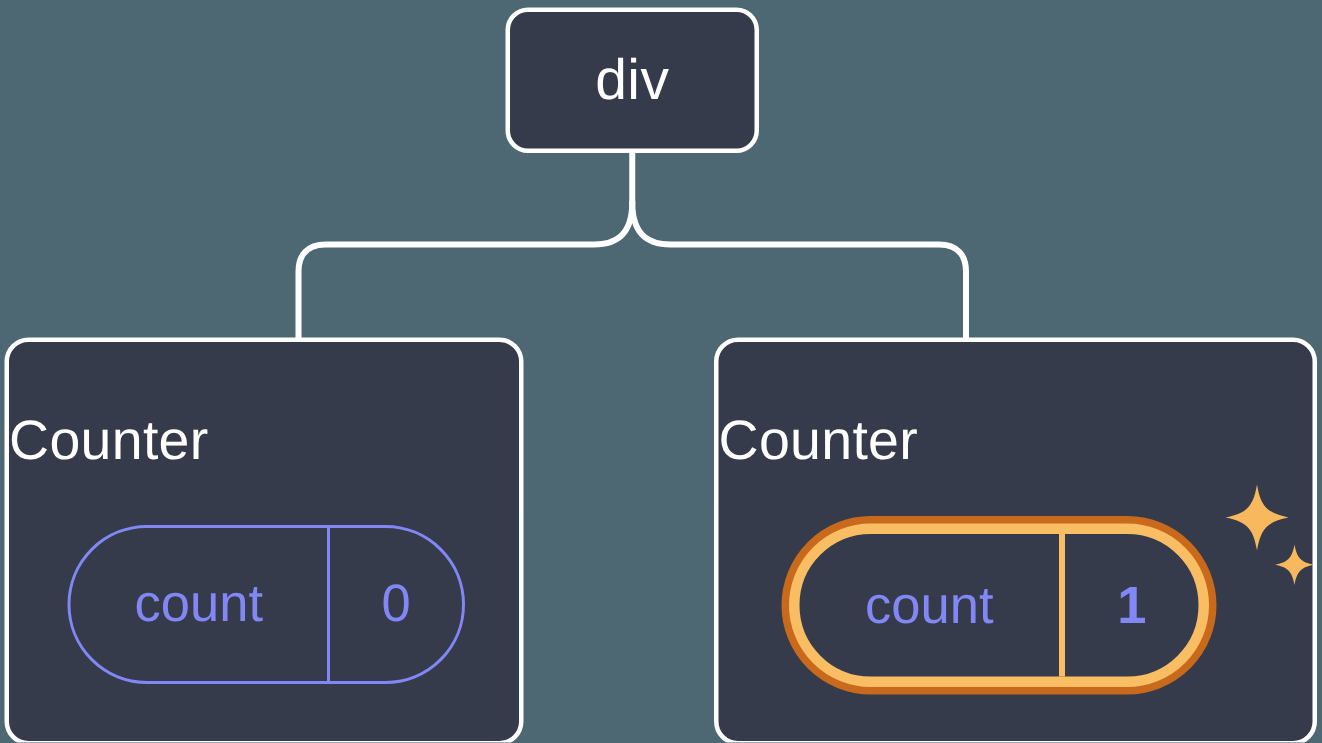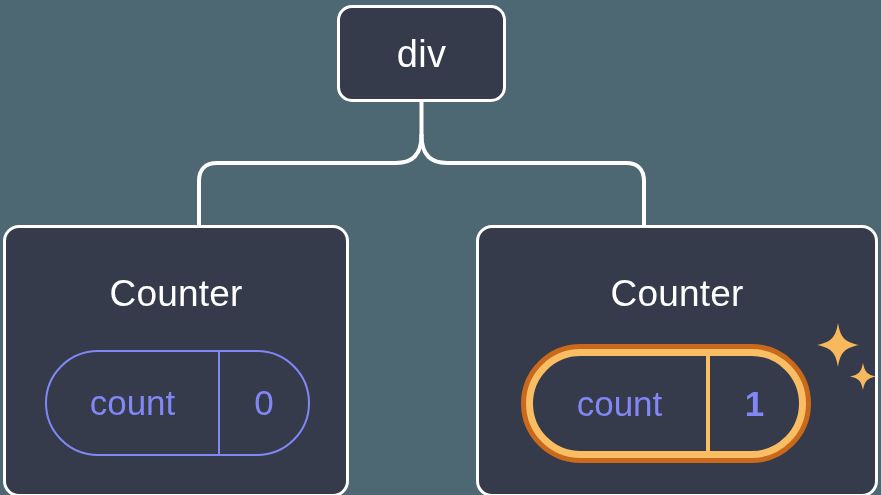--- a/index.html
+++ b/index.html
@@ -68,21 +68,20 @@
   #node-counter-right {
     left: 476px;
     width: 402px;
   }
 
   .child-title {
     position: absolute;
     left: 0;
     right: 0;
     top: 47px;
-    text-align: center;
     color: #ffffff;
     font-size: 37px;
     line-height: 1;
     letter-spacing: 0.2px;
   }
 
   
   .pill {
     position: absolute;
     box-sizing: border-box;

